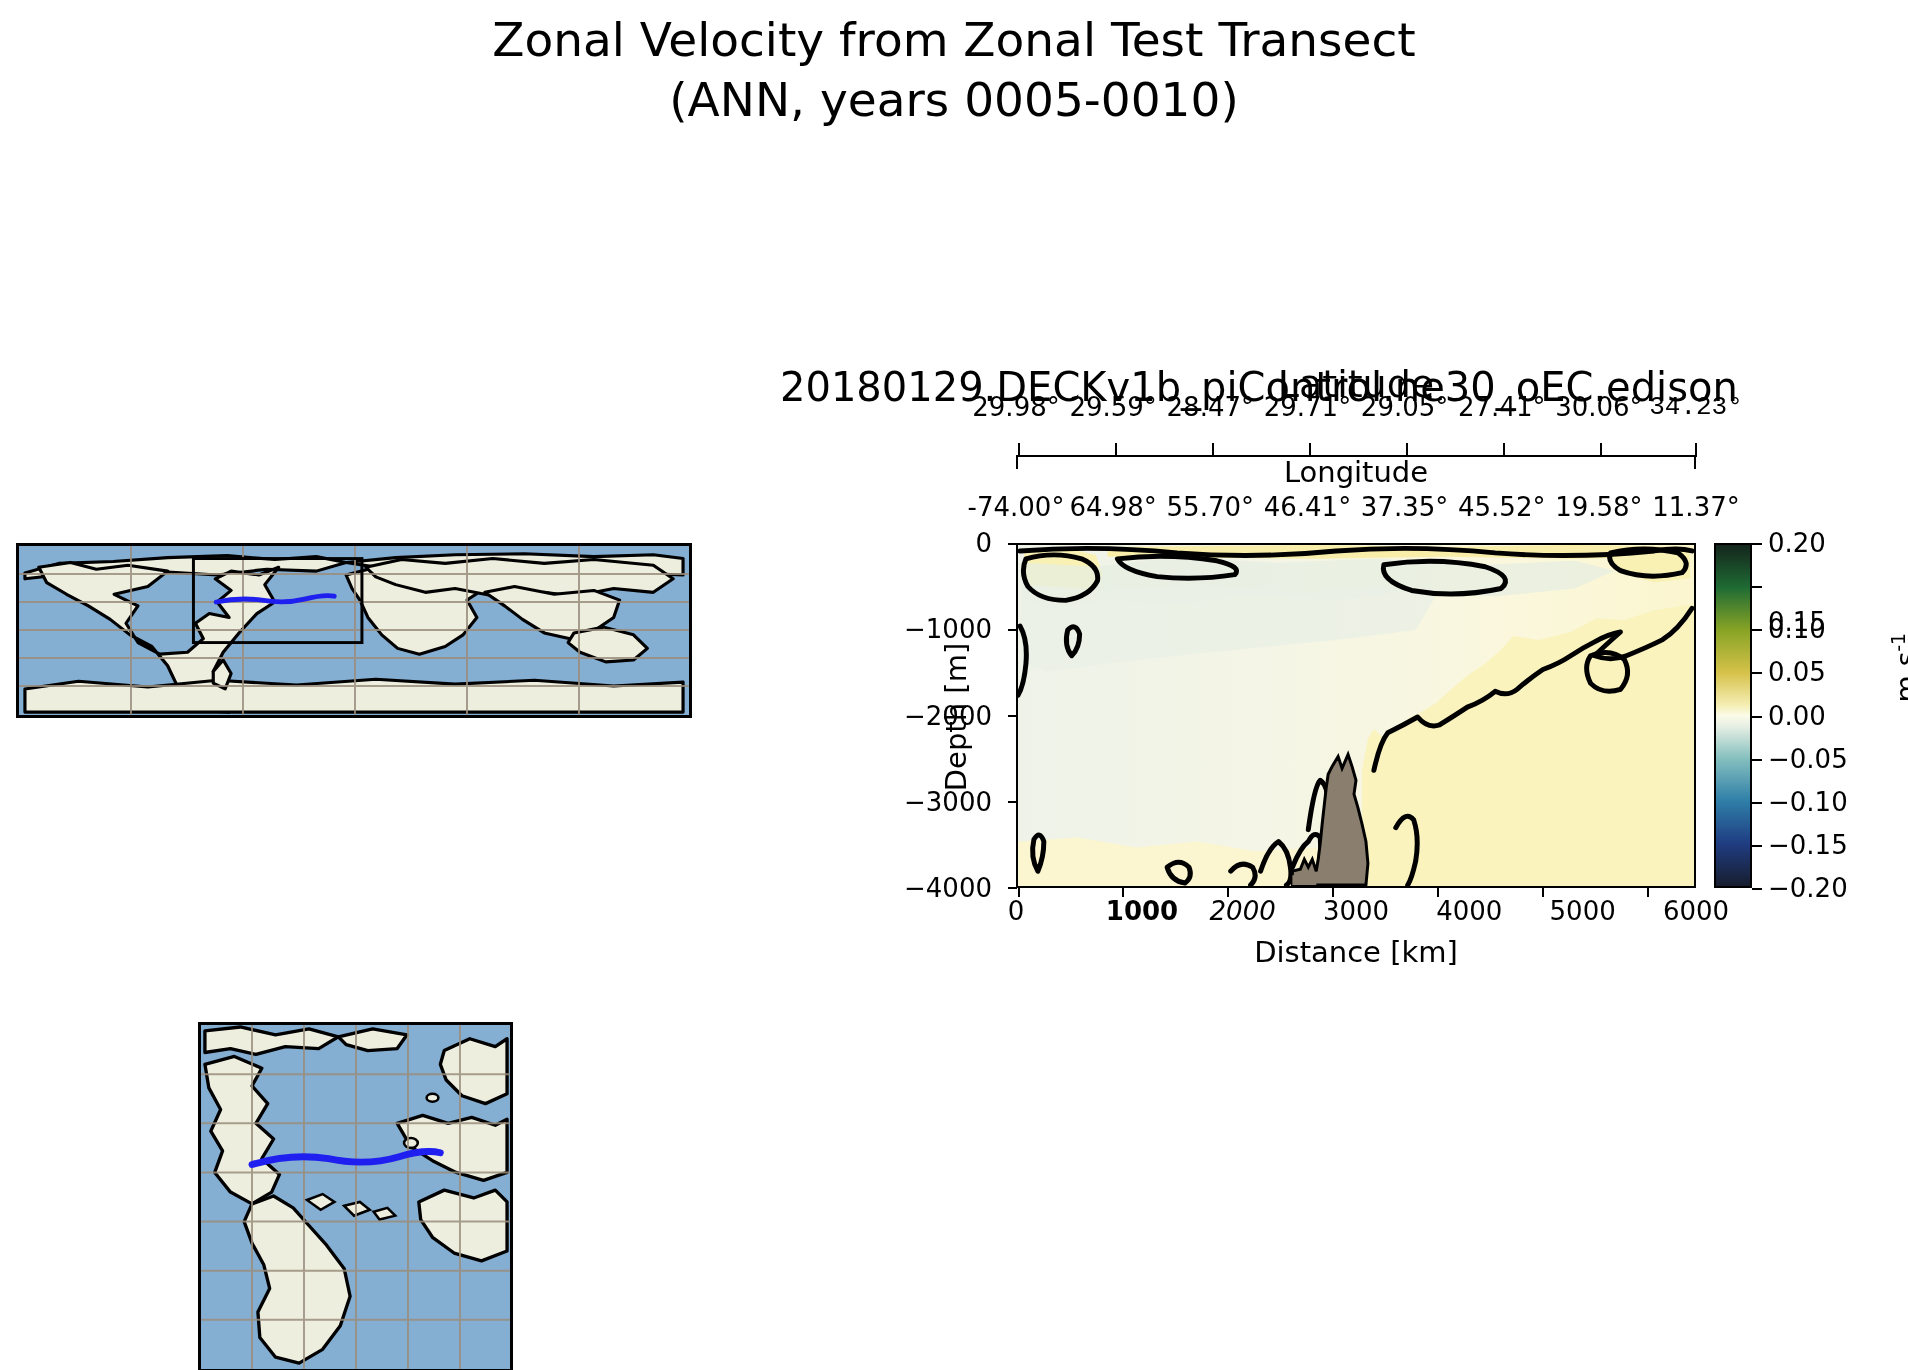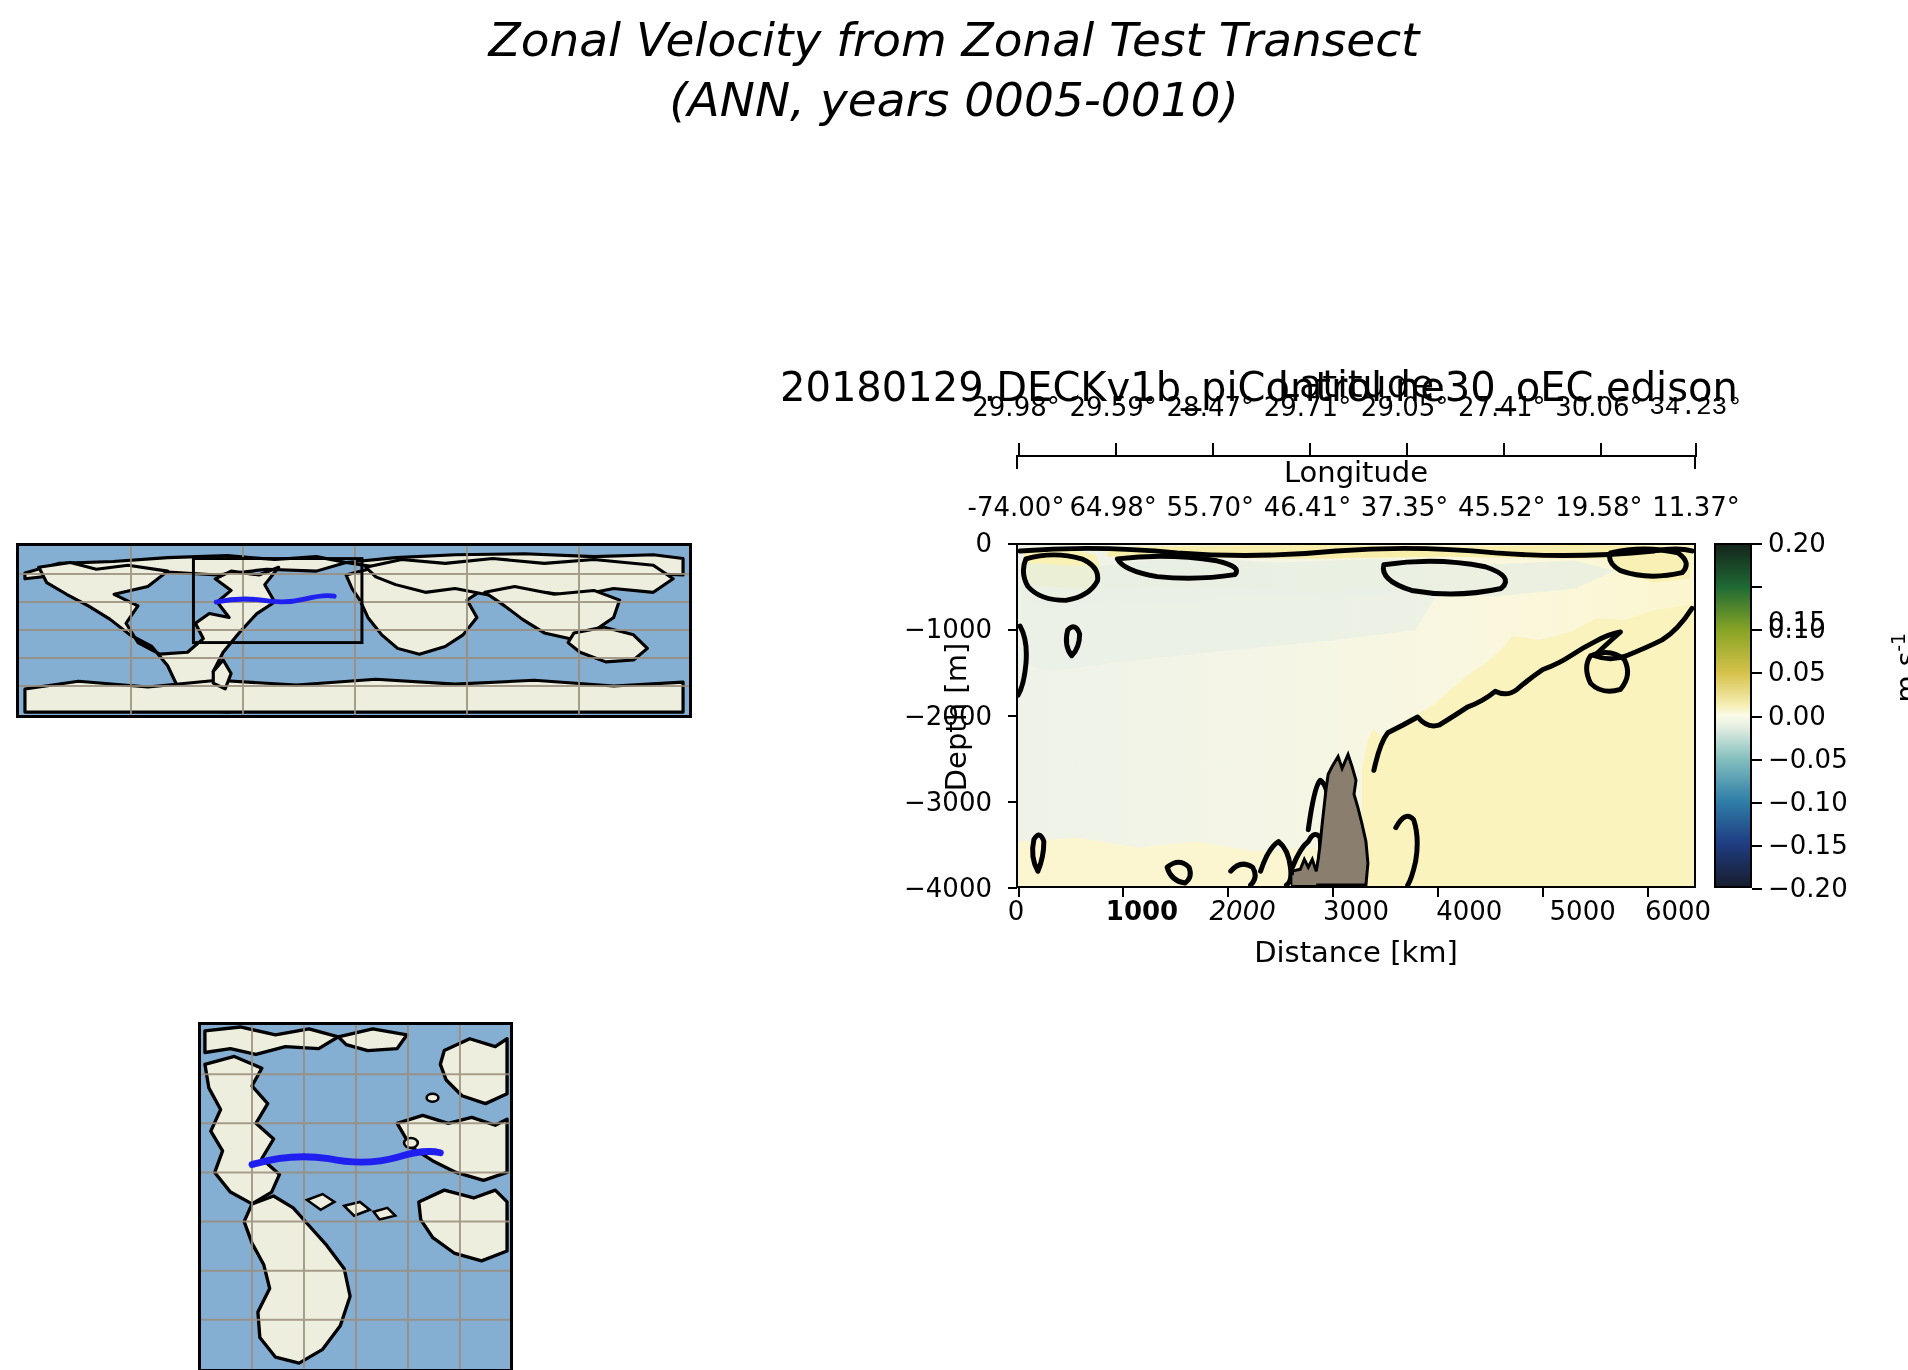--- a/index.html
+++ b/index.html
@@ -18,21 +18,20 @@
   .abs { position: absolute; }
 
   
   #main-title {
     left: 0; top: 10px; width: 1908px;
     text-align: center;
     font-size: 47px;
     line-height: 60px;
     color: #000;
     white-space: pre-line;
-    font-style: italic;
   }
 
   
   #run-title {
     left: 780px; top: 365px; width: 1120px;
     text-align: left;
     font-size: 40px;
     line-height: 44px;
     color: #000;
     z-index: 40;
@@ -361,21 +360,21 @@
 <span class="xtick" style="left:1437px"></span>
 <span class="xtick" style="left:1542px"></span>
 <span class="xtick" style="left:1647px"></span>
 <div class="abs" id="dist-ticklabels">
     <span class="ttl" style="left: 0px;">0</span>
     <span class="ttl" style="left: 126px; font-weight: bold;">1000</span>
     <span class="ttl" style="left: 226.667px; font-style: italic;">2000</span>
     <span class="ttl" style="left: 340px;">3000</span>
     <span class="ttl" style="left: 453.333px;">4000</span>
     <span class="ttl" style="left: 566.667px;">5000</span>
-    <span class="ttl" style="left: 662px;">6000</span>
+    <span class="ttl" style="left: 680px;">6000</span>
   </div>
 <div class="abs" id="dist-axis-title">Distance [km]</div>
 
 <div class="abs" id="colorbar"></div>
 <div class="abs" id="colorbar-ticks">
     <span class="cbtick" style="top: 0px;"></span>
     <span class="cbl" style="top: 0px;">0.20</span>
     <span class="cbtick" style="top: 43.125px;"></span>
     <span class="cbl" style="top: 43.125px; margin-top: 36px;">0.15</span>
     <span class="cbtick" style="top: 86.25px;"></span>

